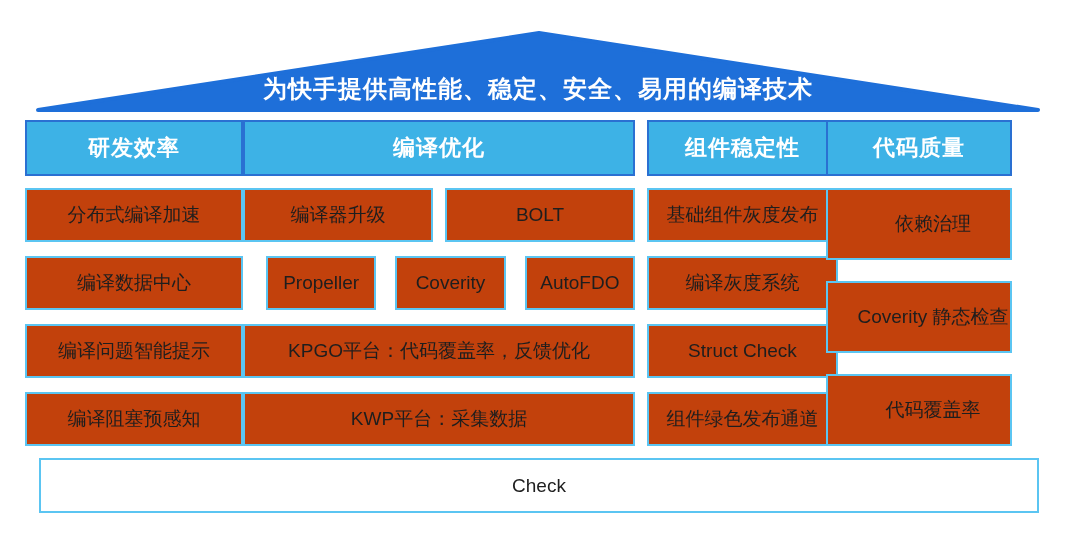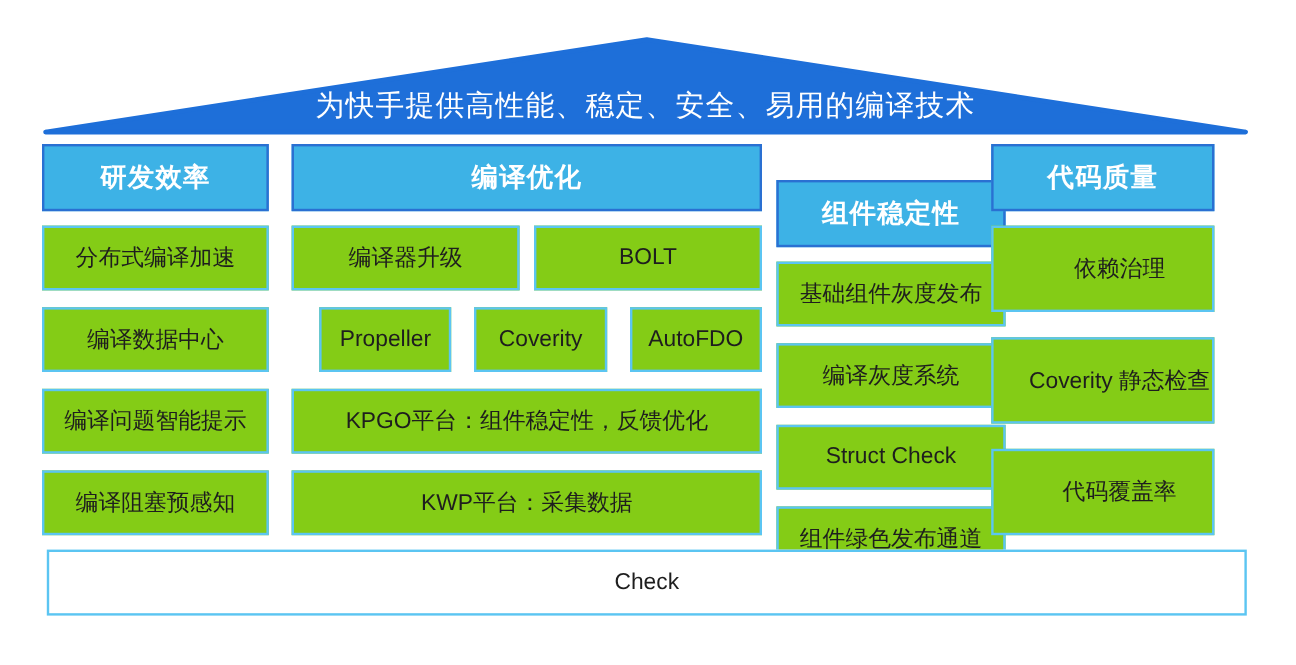--- a/index.html
+++ b/index.html
@@ -26,33 +26,33 @@
   .roof-title {
     position: absolute;
     left: 38px;
     top: 73px;
     width: 1000px;
     height: 32px;
     line-height: 32px;
     text-align: center;
     color: #ffffff;
     font-size: 24px;
-    font-weight: normal;
+    font-weight: bold;
     letter-spacing: 1px;
   }
   .col {
     position: absolute;
     top: 120px;
     display: flex;
     flex-direction: column;
   }
-  .col1 { left: 35px;  width: 189px; }
+  .col1 { left: 25px;  width: 218px; }
   .col2 { left: 243px; width: 392px; }
   .col3 { left: 608px; width: 191px; margin-left: 39px; }
-  .col3 { left: 647px; margin-left: 0; margin-top: 30px; }
+  .col3 { left: 647px; margin-left: 0; }
   .col4 { left: 826px; width: 186px; }
   .hdr {
     box-sizing: border-box;
     height: 56px;
     margin-bottom: 12px;
     background: #3db2e6;
     border: 2px solid #2a70d2;
     color: #ffffff;
     font-size: 22px;
     font-weight: bold;
@@ -63,21 +63,21 @@
   }
   .cells {
     display: flex;
     flex-direction: column;
     gap: 14px;
   }
   .cells-wide { gap: 21px; }
   .cell {
     box-sizing: border-box;
     height: 54px;
-    background: #84cc16;
+    background: #c2410c;
     border: 2px solid #5bc5f2;
     color: #1e1e1e;
     font-size: 19px;
     display: flex;
     align-items: center;
     justify-content: center;
     text-align: center;
   }
   .cell-tall { height: 72px; padding-left: 28px; }
   .subrow {
@@ -127,21 +127,21 @@
     <div class="cells">
       <div class="subrow">
         <div class="cell">编译器升级</div>
         <div class="cell">BOLT</div>
       </div>
       <div class="subrow subrow-3">
         <div class="cell">Propeller</div>
         <div class="cell">Coverity</div>
         <div class="cell">AutoFDO</div>
       </div>
-      <div class="cell">KPGO平台：组件稳定性，反馈优化</div>
+      <div class="cell">KPGO平台：代码覆盖率，反馈优化</div>
       <div class="cell">KWP平台：采集数据</div>
     </div>
   </div>
 
   <div class="col col3">
     <div class="hdr">组件稳定性</div>
     <div class="cells">
       <div class="cell">基础组件灰度发布</div>
       <div class="cell">编译灰度系统</div>
       <div class="cell">Struct Check</div>

